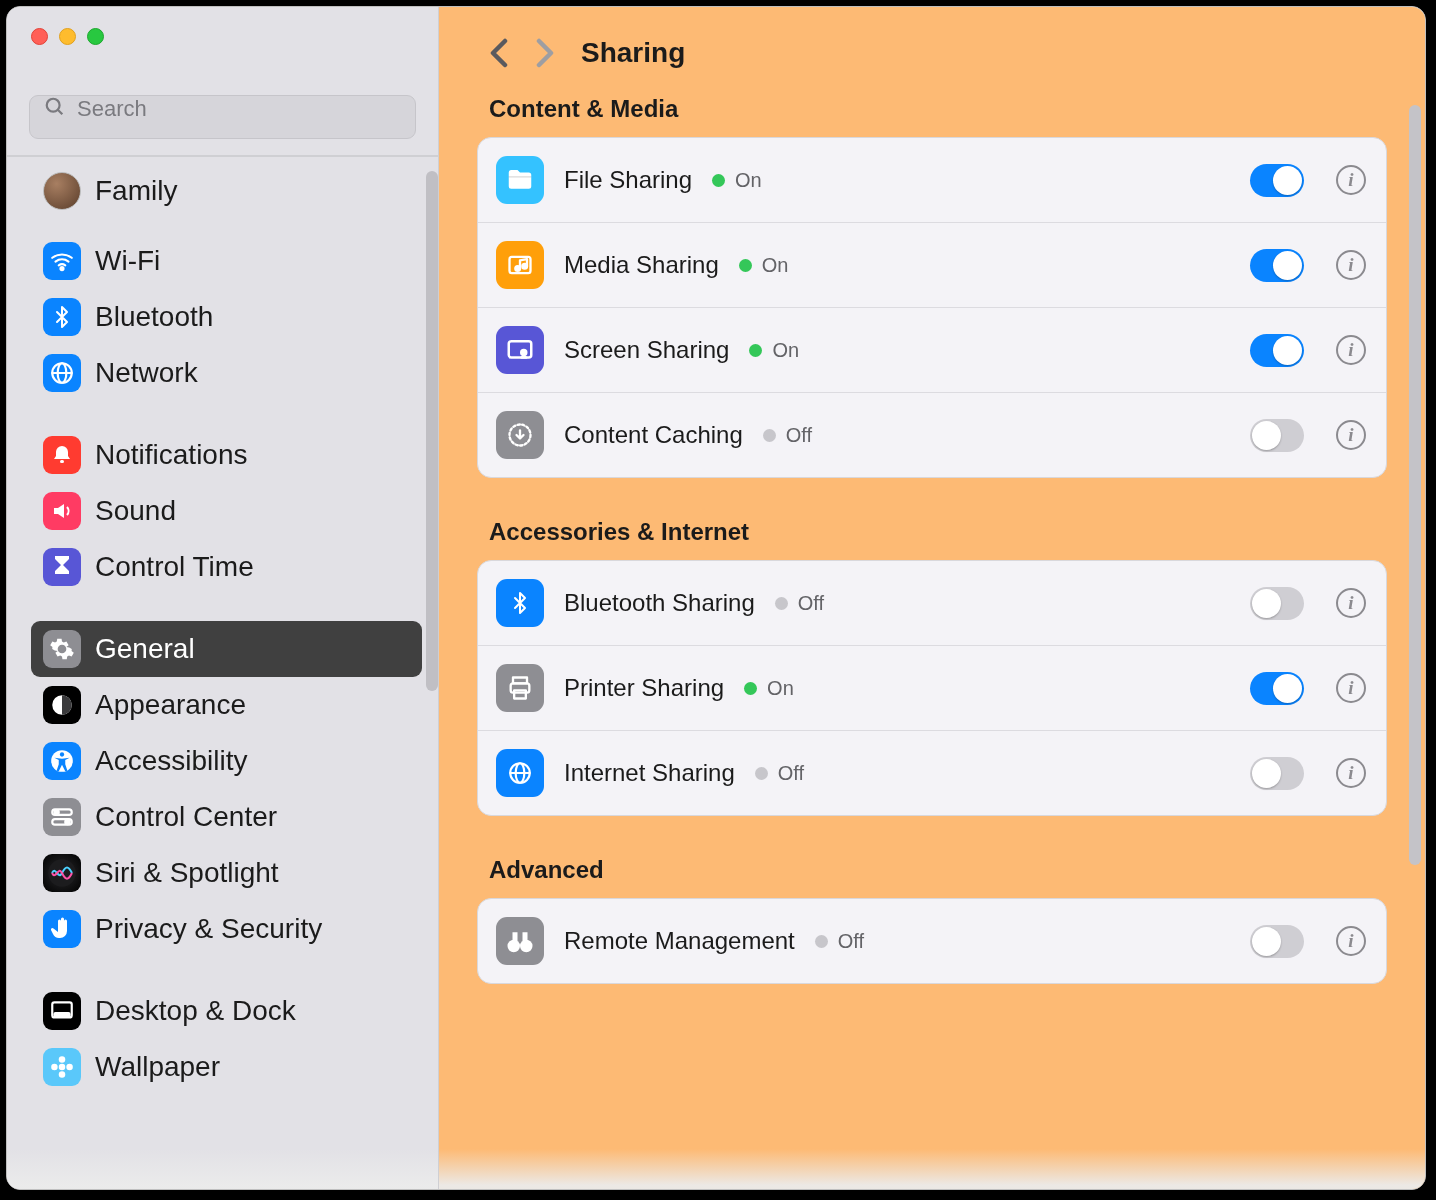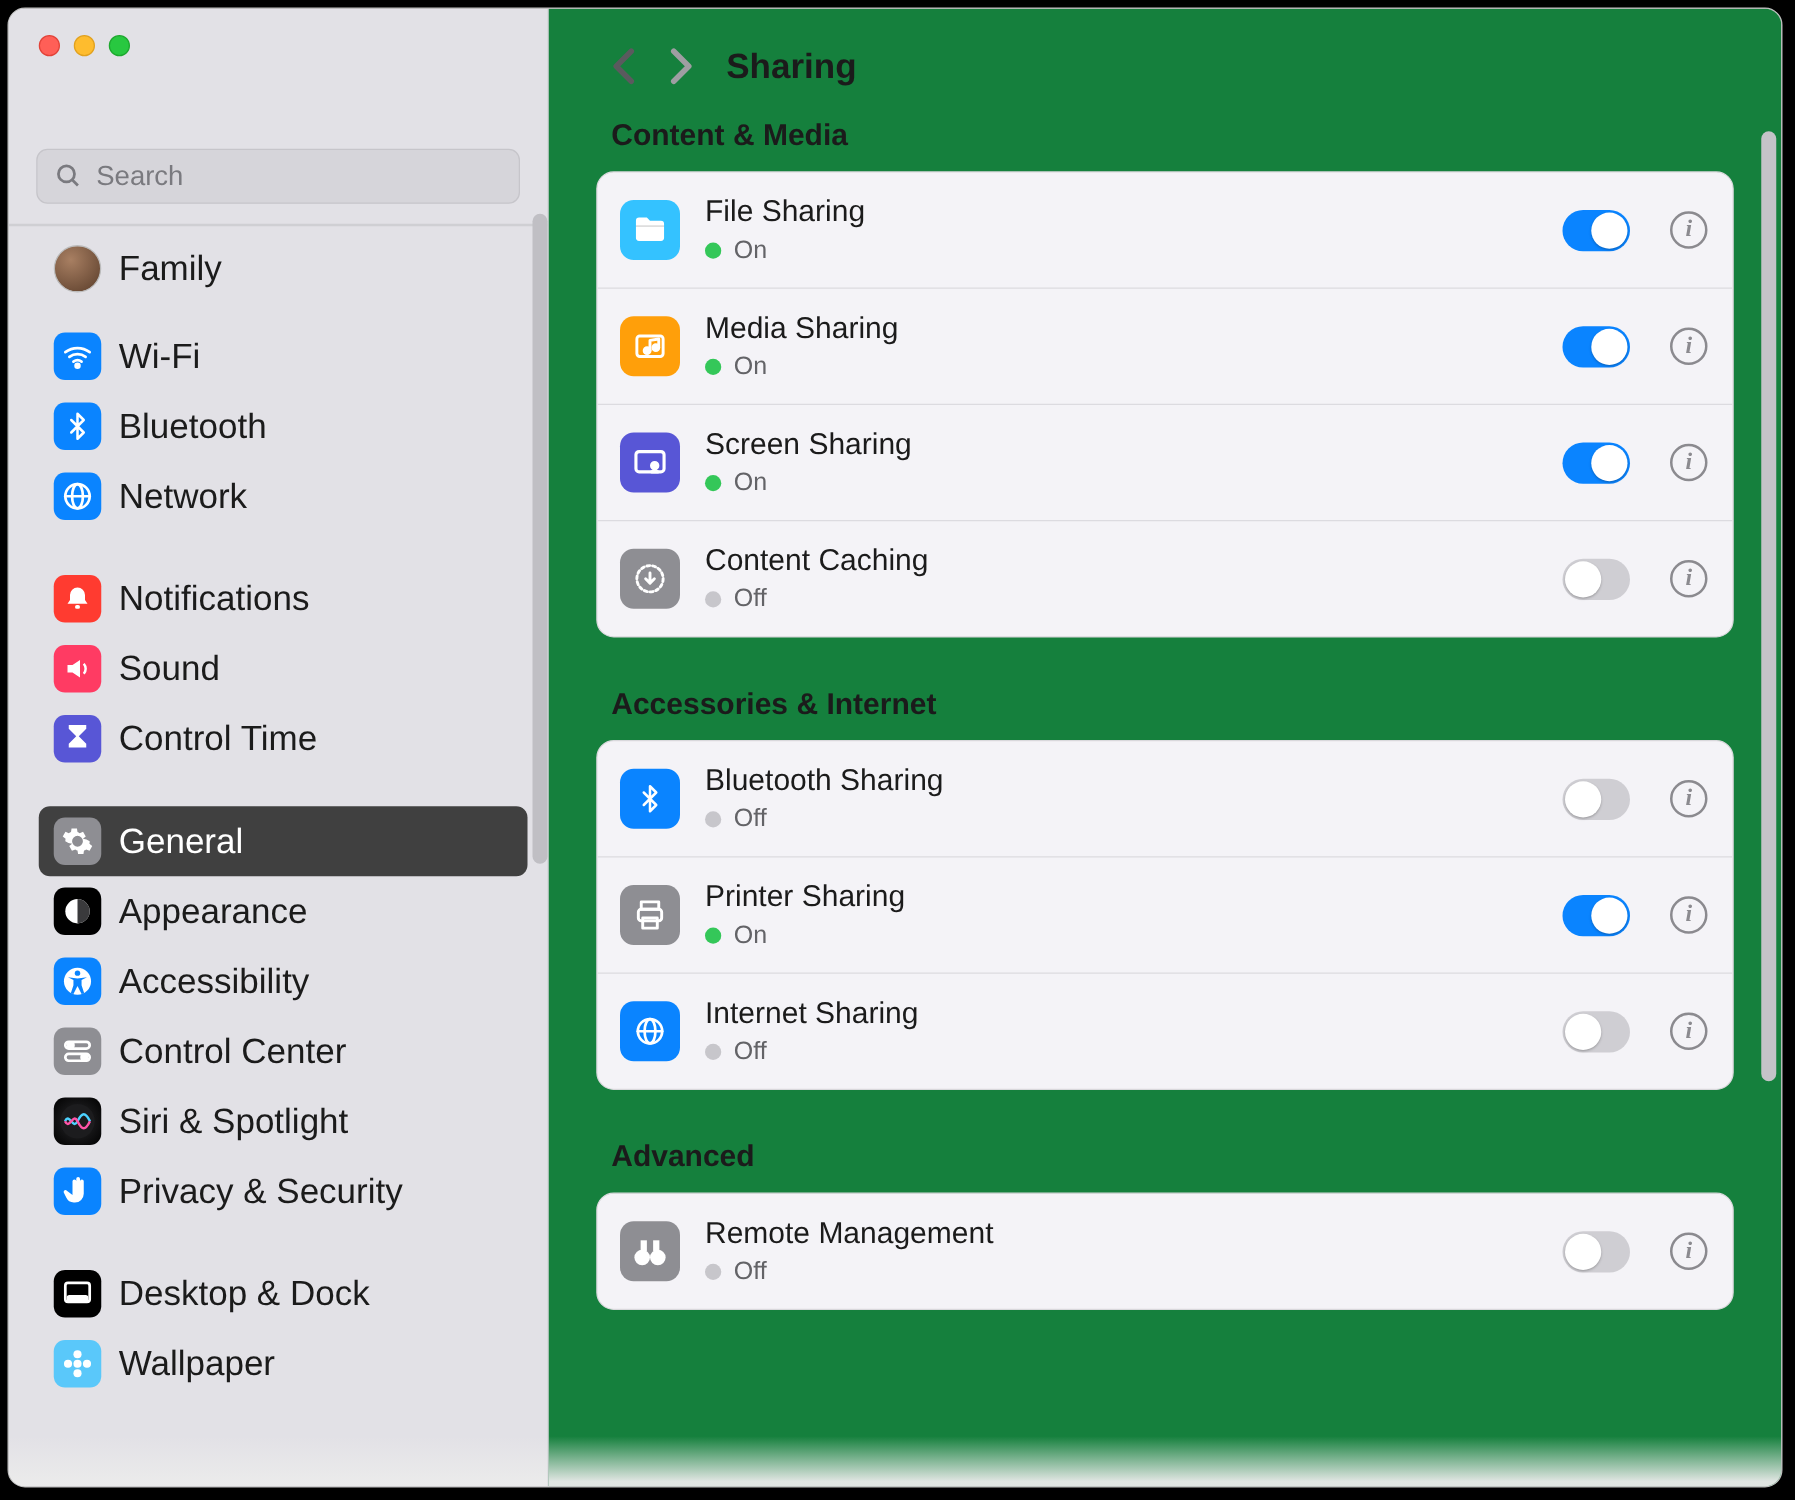--- a/index.html
+++ b/index.html
@@ -8,56 +8,56 @@
 .fade-bottom { position:absolute; left:0; right:0; bottom:0; height:40px; background:linear-gradient(to bottom, rgba(235,235,235,0) 0%, rgba(235,235,235,0.95) 90%); pointer-events:none; }
 
 .sidebar { width:432px; height:100%; background:#e2e1e6; border-right:1px solid #cfcfd3; display:flex; flex-direction:column; position:relative; }
 .traffic { display:flex; gap:11px; padding:21px 0 0 24px; }
 .tl { width:17px; height:17px; border-radius:50%; }
 .tl.red{background:#ff5f57;border:1px solid #e24238;}
 .tl.yellow{background:#febc2e;border:1px solid #e1a11e;}
 .tl.green{background:#28c840;border:1px solid #1da82e;}
 
 .search-wrap { padding:50px 22px 16px 22px; }
-.search { display:flex; align-items:center; gap:11px; background:#d6d5da; border:1px solid #c6c5ca; border-radius:9px; height:44px; padding:0 14px;margin-top:24px; }
+.search { display:flex; align-items:flex-start; gap:11px; background:#d6d5da; border:1px solid #c6c5ca; border-radius:9px; height:44px; padding:0 14px; }
 .search input { flex:1; border:none; background:transparent; font-size:22px; color:#7a7a7f; outline:none; }
 .search input::placeholder{color:#7a7a7f;}
 .sb-divider{height:1px;background:#cfcfd3;margin:0;}
 .sb-divider.thick{height:2px;}
 
 .sb-list { flex:1; overflow:hidden; padding:6px 16px 0 24px; position:relative; }
 .sb-item { display:flex; align-items:center; gap:14px; height:56px; padding:0 12px; border-radius:9px; cursor:pointer; }
 .sb-item.selected { background:#404040; }
 .sb-item.selected .sb-label{color:#fff;}
 .sb-icon { width:38px; height:38px; border-radius:9px; display:flex; align-items:center; justify-content:center; flex-shrink:0; }
 .sb-label { font-size:28px; color:#1b1b1b; }
 .sb-gap { height:26px; }
 .sb-gap-sm { height:14px; }
 
 .sb-scroll { position:absolute; right:0; top:164px; width:12px; height:520px; background:#c0bfc4; border-radius:6px; }
 
 .avatar-circle{width:38px;height:38px;border-radius:50%;background:radial-gradient(circle at 35% 30%, #a87f62, #5a3d2a);border:1px solid #bbb;}
 
 
-.content { flex:1; height:100%; background:#15803d; display:flex; flex-direction:column; position:relative; }
+.content { flex:1; height:100%; background:#fdba74; display:flex; flex-direction:column; position:relative; }
 .titlebar { display:flex; align-items:center; gap:26px; padding:30px 0 26px 50px; }
 .nav-arrow { color:#9e9ea2; cursor:default; }
 .nav-arrow.active{color:#5a5a5e;cursor:pointer;}
 .page-title { font-size:28px; font-weight:700; color:#1b1b1b; letter-spacing:0; }
 
 .content-scroll { flex:1; overflow:hidden; padding:0 38px 0 38px; position:relative; }
 .content-scrollbar { position:absolute; right:4px; top:98px; width:12px; height:760px; background:#c4c3c8; border-radius:6px; }
 
 .section { margin:0 0 40px 0; }
 .section-title { font-size:24px; font-weight:700; color:#1b1b1b; margin:0 0 14px 12px; }
 .card { background:#f4f3f7; border:1px solid #d9d8dc; border-radius:14px; overflow:hidden; }
 .row { display:flex; align-items:center; padding:18px 20px 18px 18px; gap:20px; }
 .row + .row { border-top:1px solid #dcdbe0; }
 .row-icon { width:48px; height:48px; border-radius:11px; display:flex; align-items:center; justify-content:center; flex-shrink:0; }
-.row-text { flex:1; display:flex; flex-direction:column; gap:5px; }
+.row-text { flex:1; display:flex; gap:20px;text-align:right; }
 .row-title { font-size:24px; color:#1b1b1b; }
 .row-status { display:flex; align-items:center; gap:10px; font-size:20px; color:#636367; }
 .dot { width:13px; height:13px; border-radius:50%; }
 .dot.on{background:#34c759;}
 .dot.off{background:#c7c6cb;}
 
 .toggle { width:54px; height:33px; border-radius:17px; position:relative; cursor:pointer; }
 .toggle.on{background:#0a84ff;}
 .toggle.off{background:#cfced3;}
 .knob { position:absolute; top:2px; width:29px; height:29px; background:#fff; border-radius:50%; box-shadow:0 1px 2px rgba(0,0,0,.25); }

